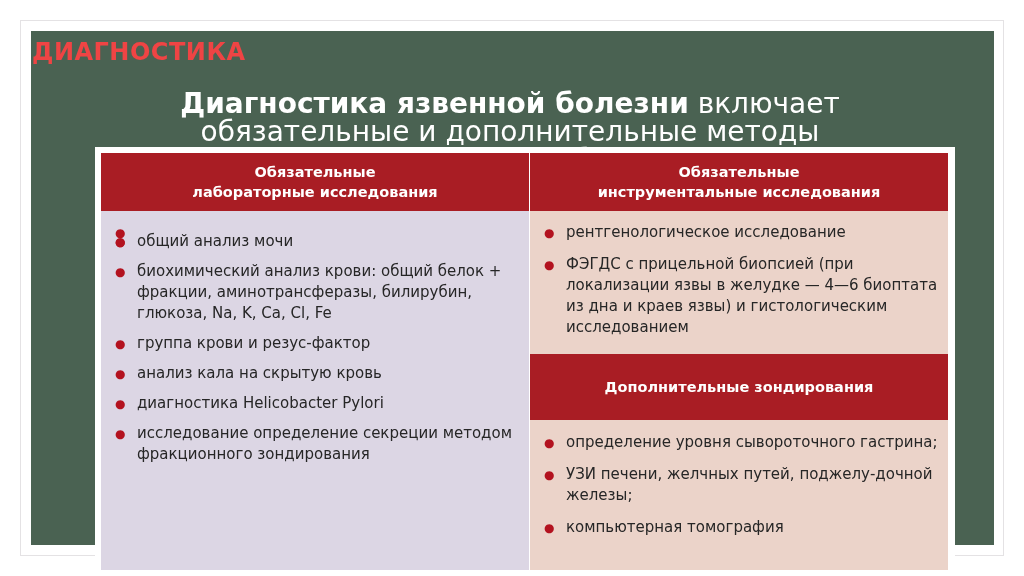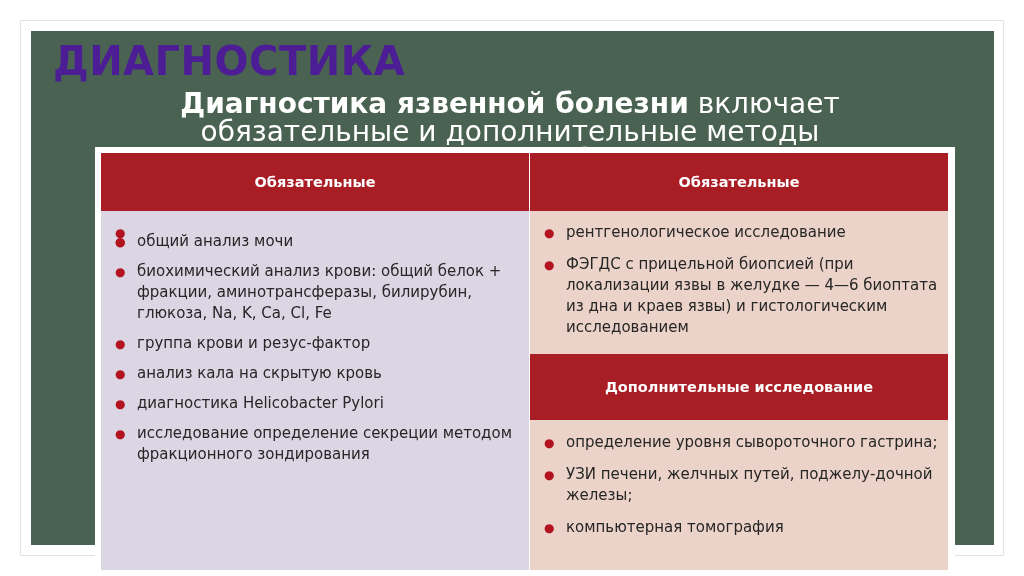--- a/index.html
+++ b/index.html
@@ -1,19 +1,19 @@
 <!DOCTYPE html>
 <html><head>
 <meta charset="utf-8">
 <style>
   html, body { margin:0; padding:0; }
   body { width:1024px; height:576px; background:#ffffff; position:relative; overflow:hidden; font-family:"DejaVu Sans", sans-serif; }
   .slide-frame { position:absolute; left:20px; top:20px; width:984px; height:536px; border:1px solid #e4e2e4; background:#fff; box-sizing:border-box; }
   .green-panel { position:absolute; left:31px; top:31px; width:963px; height:514px; background:#4a6252; }
-  .title { position:absolute; left:53px; top:38px; font-family:"DejaVu Sans", sans-serif; font-weight:bold; font-size:40px; color:#4c1d95; letter-spacing:0.5px; }
+  .title { position:absolute; left:32px; top:38px; font-family:"DejaVu Sans", sans-serif; font-weight:bold; font-size:24px; color:#ef4444; letter-spacing:0.5px; }
   .subtitle { position:absolute; left:130px; top:90px; width:760px; text-align:center; color:#ffffff; font-size:28px; line-height:28px; }
   .subtitle b { font-weight:bold; }
   .table-box { position:absolute; left:95px; top:147px; width:860px; height:429px; background:#ffffff; }
   .col { position:absolute; top:6px; }
   .col-left { left:6px; width:428px; height:417px; background:#dcd6e4; }
   .col-right { left:435px; width:418px; height:417px; }
   .hdr { background:#a91d24; color:#ffffff; font-family:"DejaVu Sans", sans-serif; font-weight:bold; font-size:14.5px; text-align:center; display:flex; flex-direction:column; justify-content:center; line-height:20px; box-sizing:border-box; }
   .col-left .hdr { height:58px; }
   .col-right .hdr.top { height:58px; }
   .col-right .body1 { background:#ebd3c9; height:143px; }
@@ -34,45 +34,47 @@
 <div class="green-panel"></div>
 
 <div class="title">ДИАГНОСТИКА</div>
 
 <div class="subtitle"><b>Диагностика язвенной болезни</b><span> включает обязательные и дополнительные методы исследования (таблица 4).</span></div>
 
 <div class="table-box">
   <div class="col col-left">
     <div class="hdr">
       <span>Обязательные</span>
+      <span>лабораторные исследования</span>
     </div>
     <ul class="items">
       <li><span class="bullet">●</span></li>
       <li><span class="bullet">●</span></li>
       <li><span class="bullet">●</span><span>общий анализ мочи</span></li>
       <li><span class="bullet">●</span><span>биохимический анализ крови: общий белок + фракции, аминотрансферазы, билирубин, глюкоза, Na, K, Ca, Cl, Fe</span></li>
       <li><span class="bullet">●</span><span>группа крови и резус-фактор</span></li>
       <li><span class="bullet">●</span><span>анализ кала на скрытую кровь</span></li>
       <li><span class="bullet">●</span><span>диагностика Helicobacter Pylori</span></li>
       <li><span class="bullet">●</span><span>исследование определение секреции методом фракционного зондирования</span></li>
     </ul>
   </div>
 
   <div class="col col-right">
     <div class="hdr top">
       <span>Обязательные</span>
+      <span>инструментальные исследования</span>
     </div>
     <div class="body1">
       <ul class="items">
         <li><span class="bullet">●</span><span>рентгенологическое исследование</span></li>
         <li><span class="bullet">●</span><span>ФЭГДС с прицельной биопсией (при локализации язвы в желудке — 4—6 биоптата из дна и краев язвы) и гистологическим исследованием</span></li>
       </ul>
     </div>
     <div class="hdr mid">
-      <span>Дополнительные исследование</span>
+      <span>Дополнительные зондирования</span>
     </div>
     <div class="body2">
       <ul class="items">
         <li><span class="bullet">●</span><span>определение уровня сывороточного гастрина;</span></li>
         <li><span class="bullet">●</span><span>УЗИ печени, желчных путей, поджелу-дочной железы;</span></li>
         <li><span class="bullet">●</span><span>компьютерная томография</span></li>
       </ul>
     </div>
   </div>
 </div>

